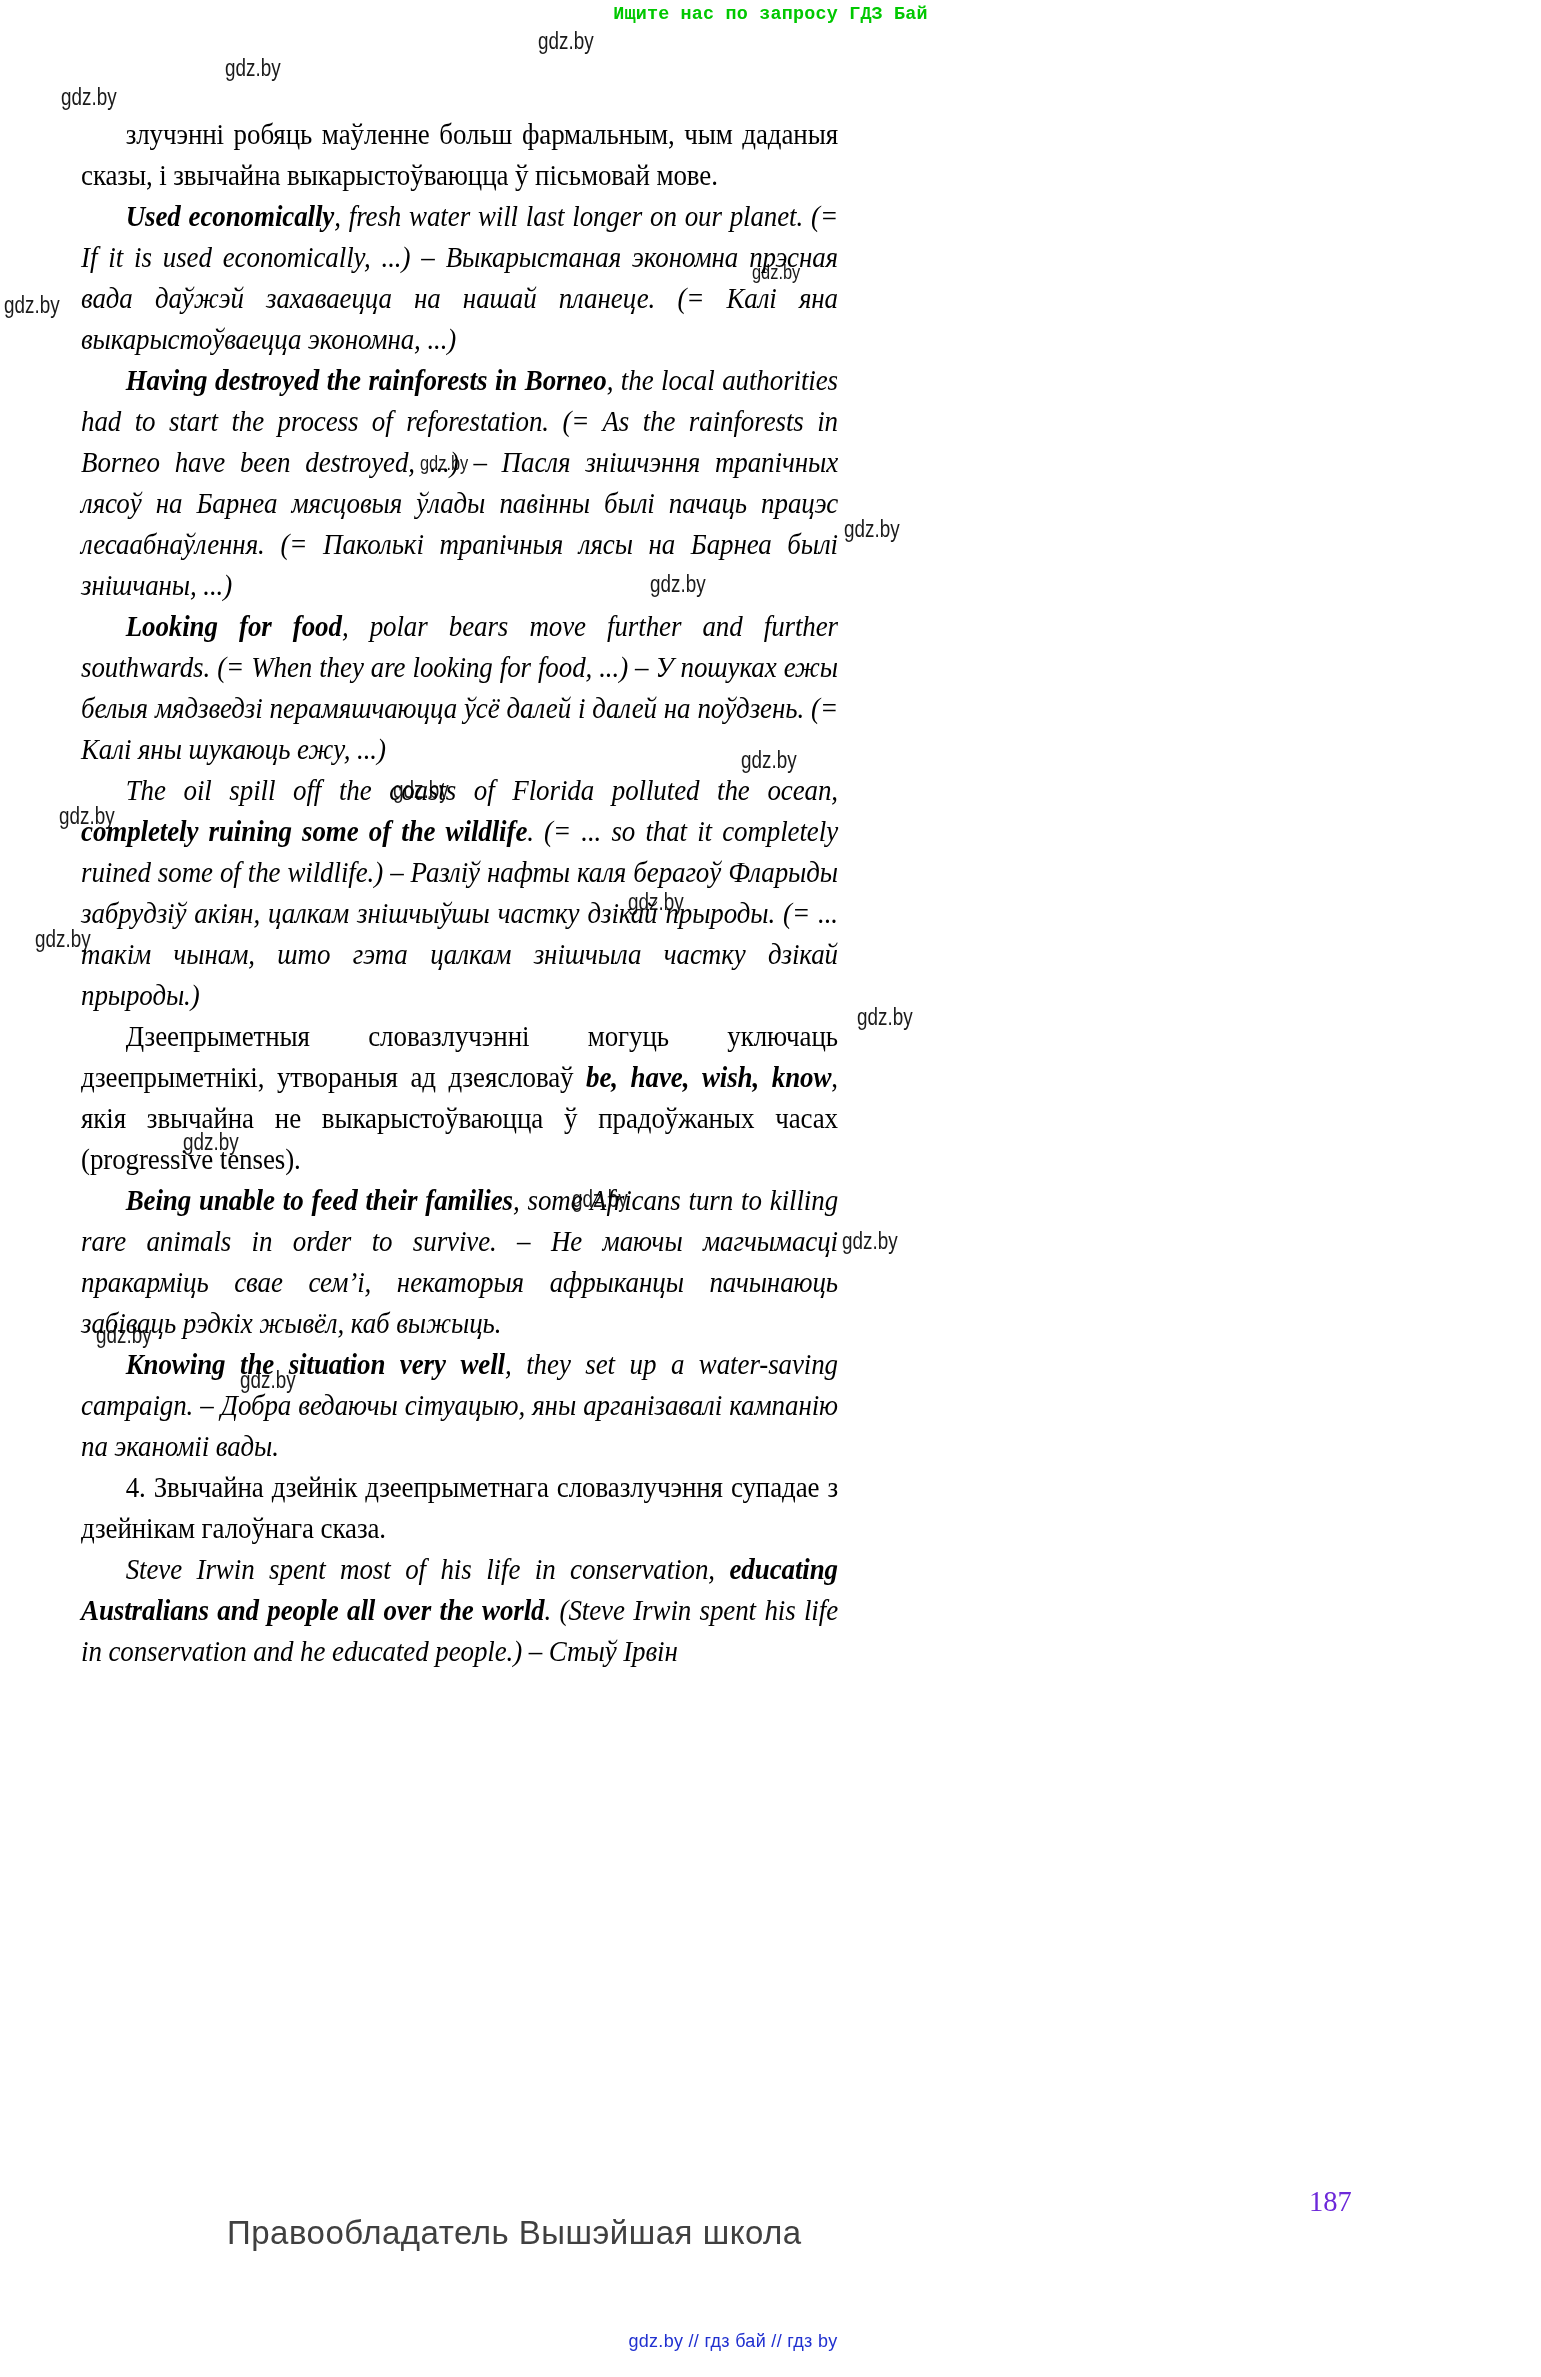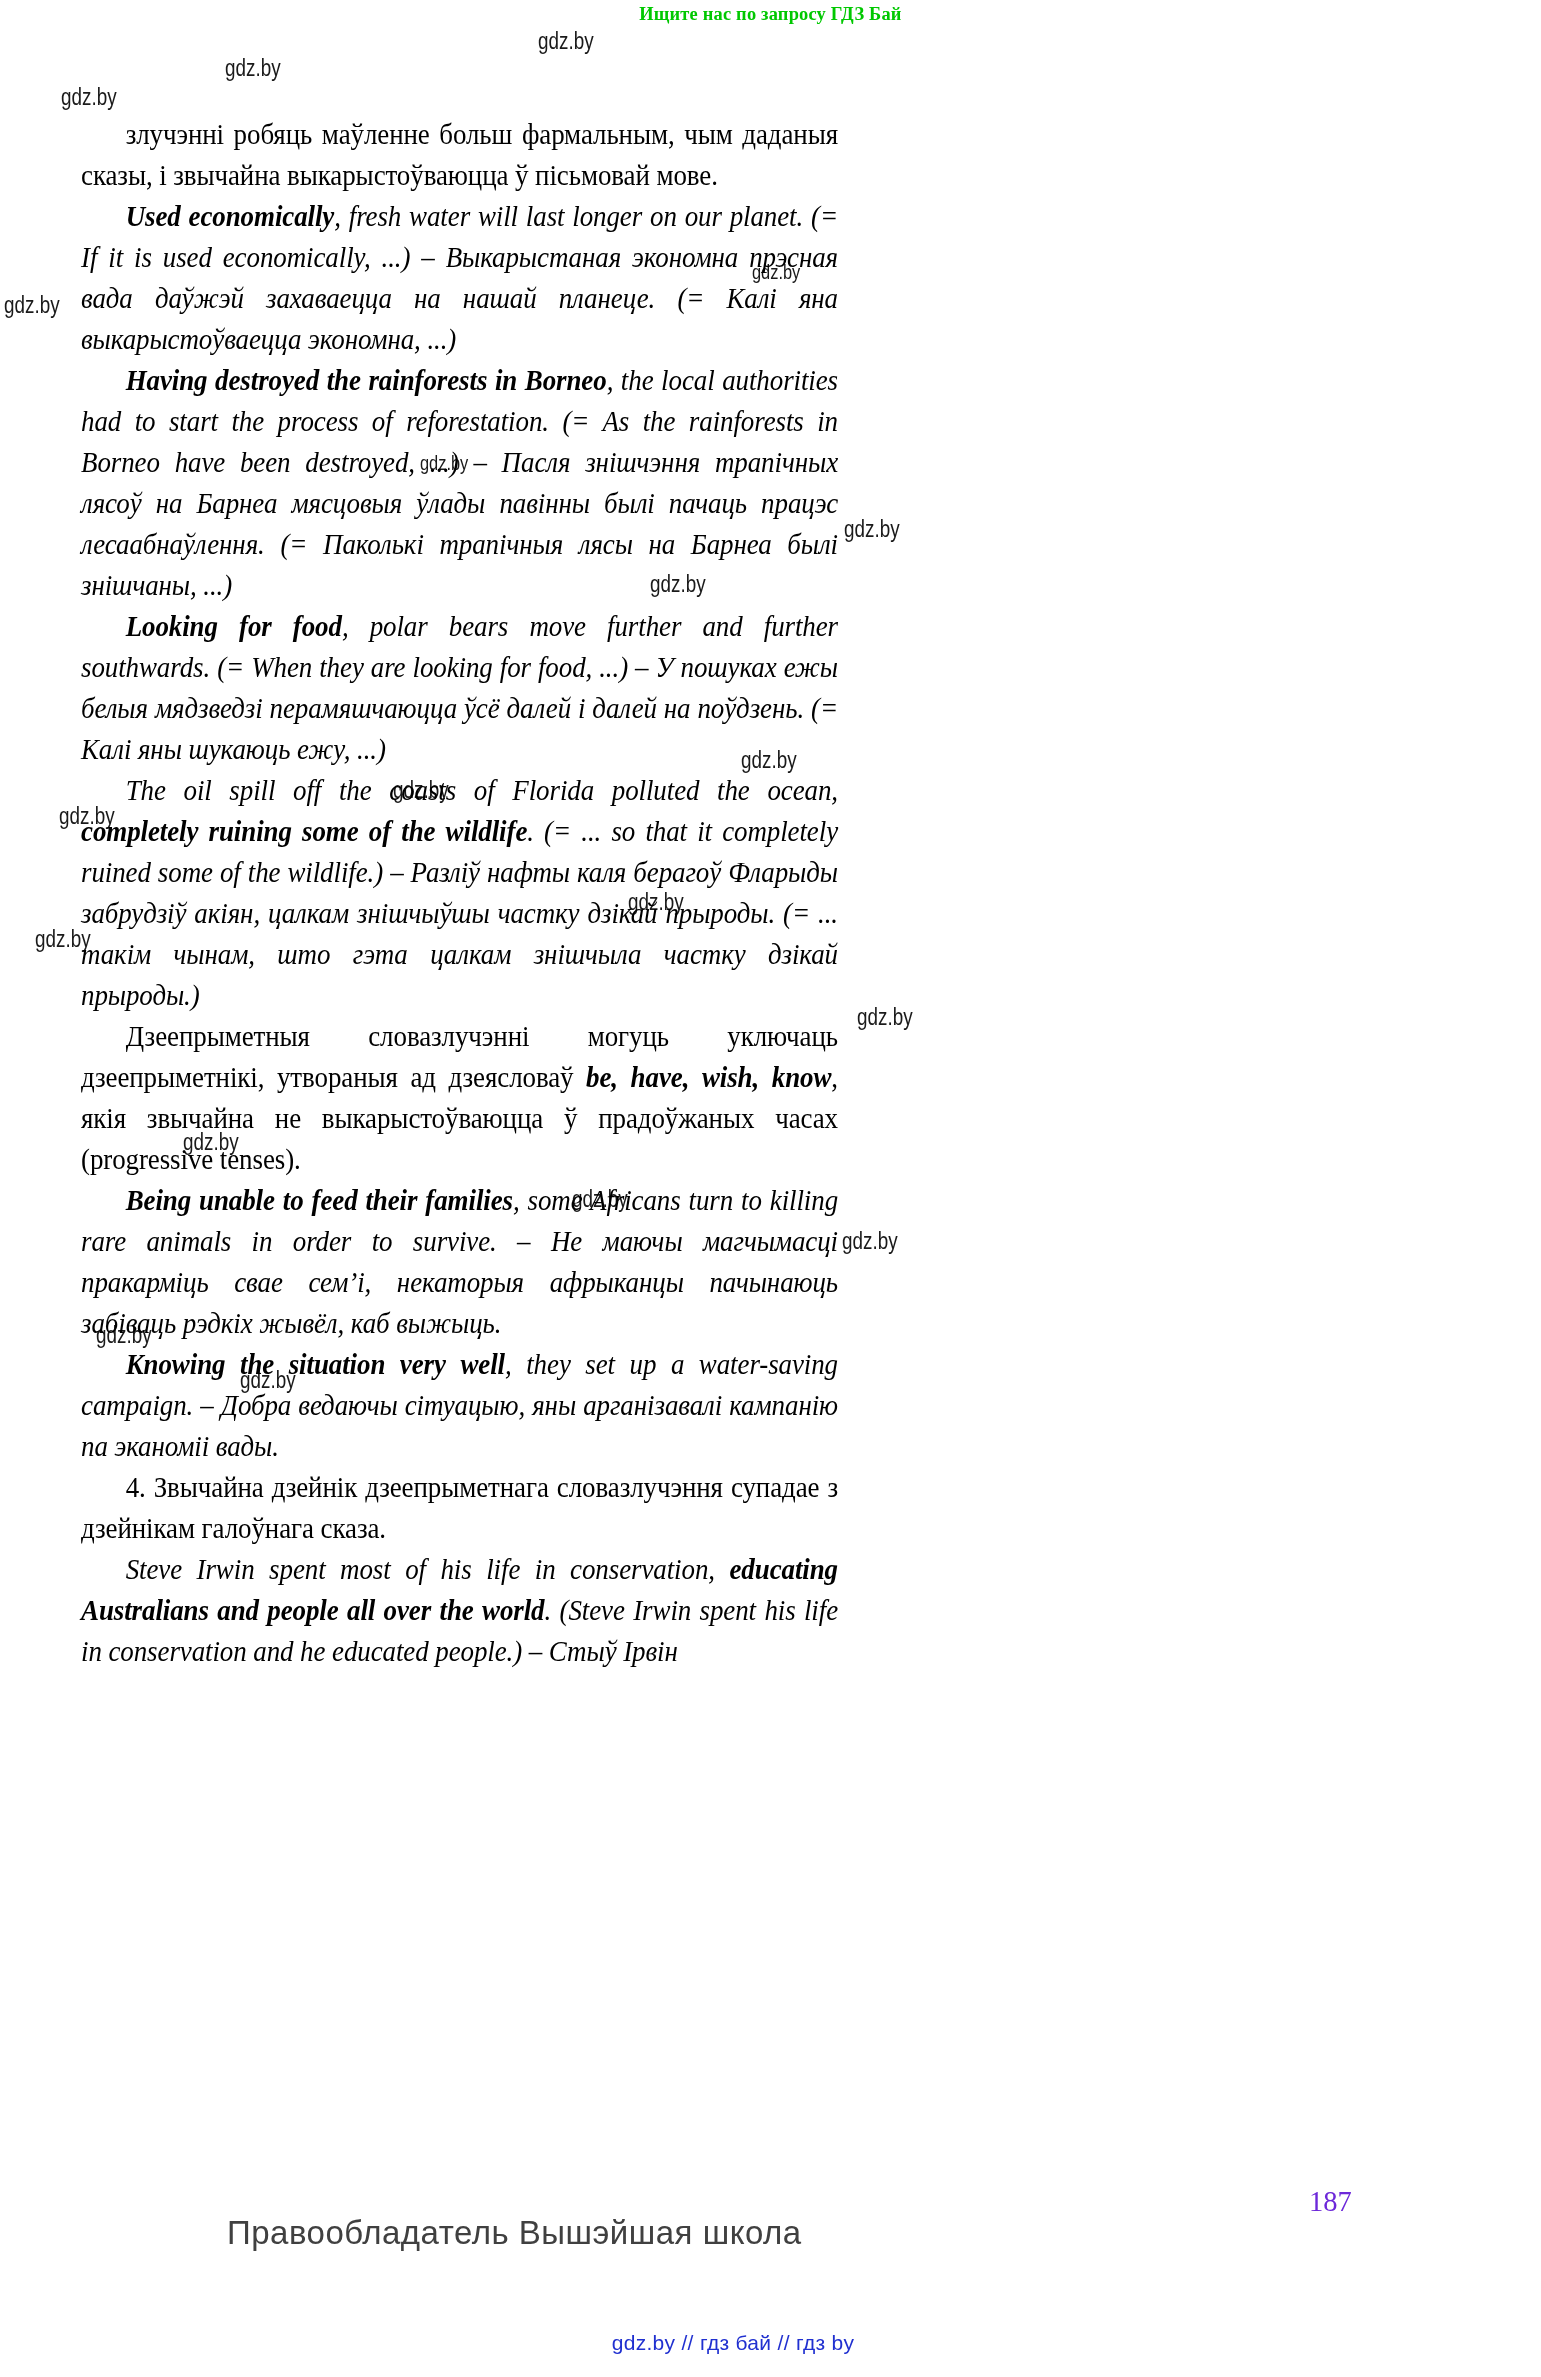--- a/index.html
+++ b/index.html
@@ -19,21 +19,21 @@
   }
 
   
   .promo {
     position: absolute;
     top: 3.7px;
     left: 0;
     width: 1541px;
     text-align: center;
     color: #00c800;
-    font-family: Liberation Serif, serif;
+    font-family: Liberation Mono, monospace;
     font-size: 18.4px;
     font-weight: bold;
     letter-spacing: 0.2px;
     white-space: nowrap;
   }
 
   
   .wm {
     position: absolute;
     font-family: "Liberation Sans", "DejaVu Sans", sans-serif;
@@ -103,21 +103,21 @@
     font-size: 28.5px;
     color: #6d28d9;
   }
   .bottombar {
     position: absolute;
     left: 0;
     top: 2331px;
     width: 1466px;
     text-align: center;
     font-family: "Liberation Sans", "DejaVu Sans", sans-serif;
-    font-size: 21px;
+    font-size: 18px;
     color: #2030d0;
     white-space: nowrap;
     letter-spacing: 0.3px;
   }
 </style>
 </head>
 <body>
 
 <div id="page">
 

